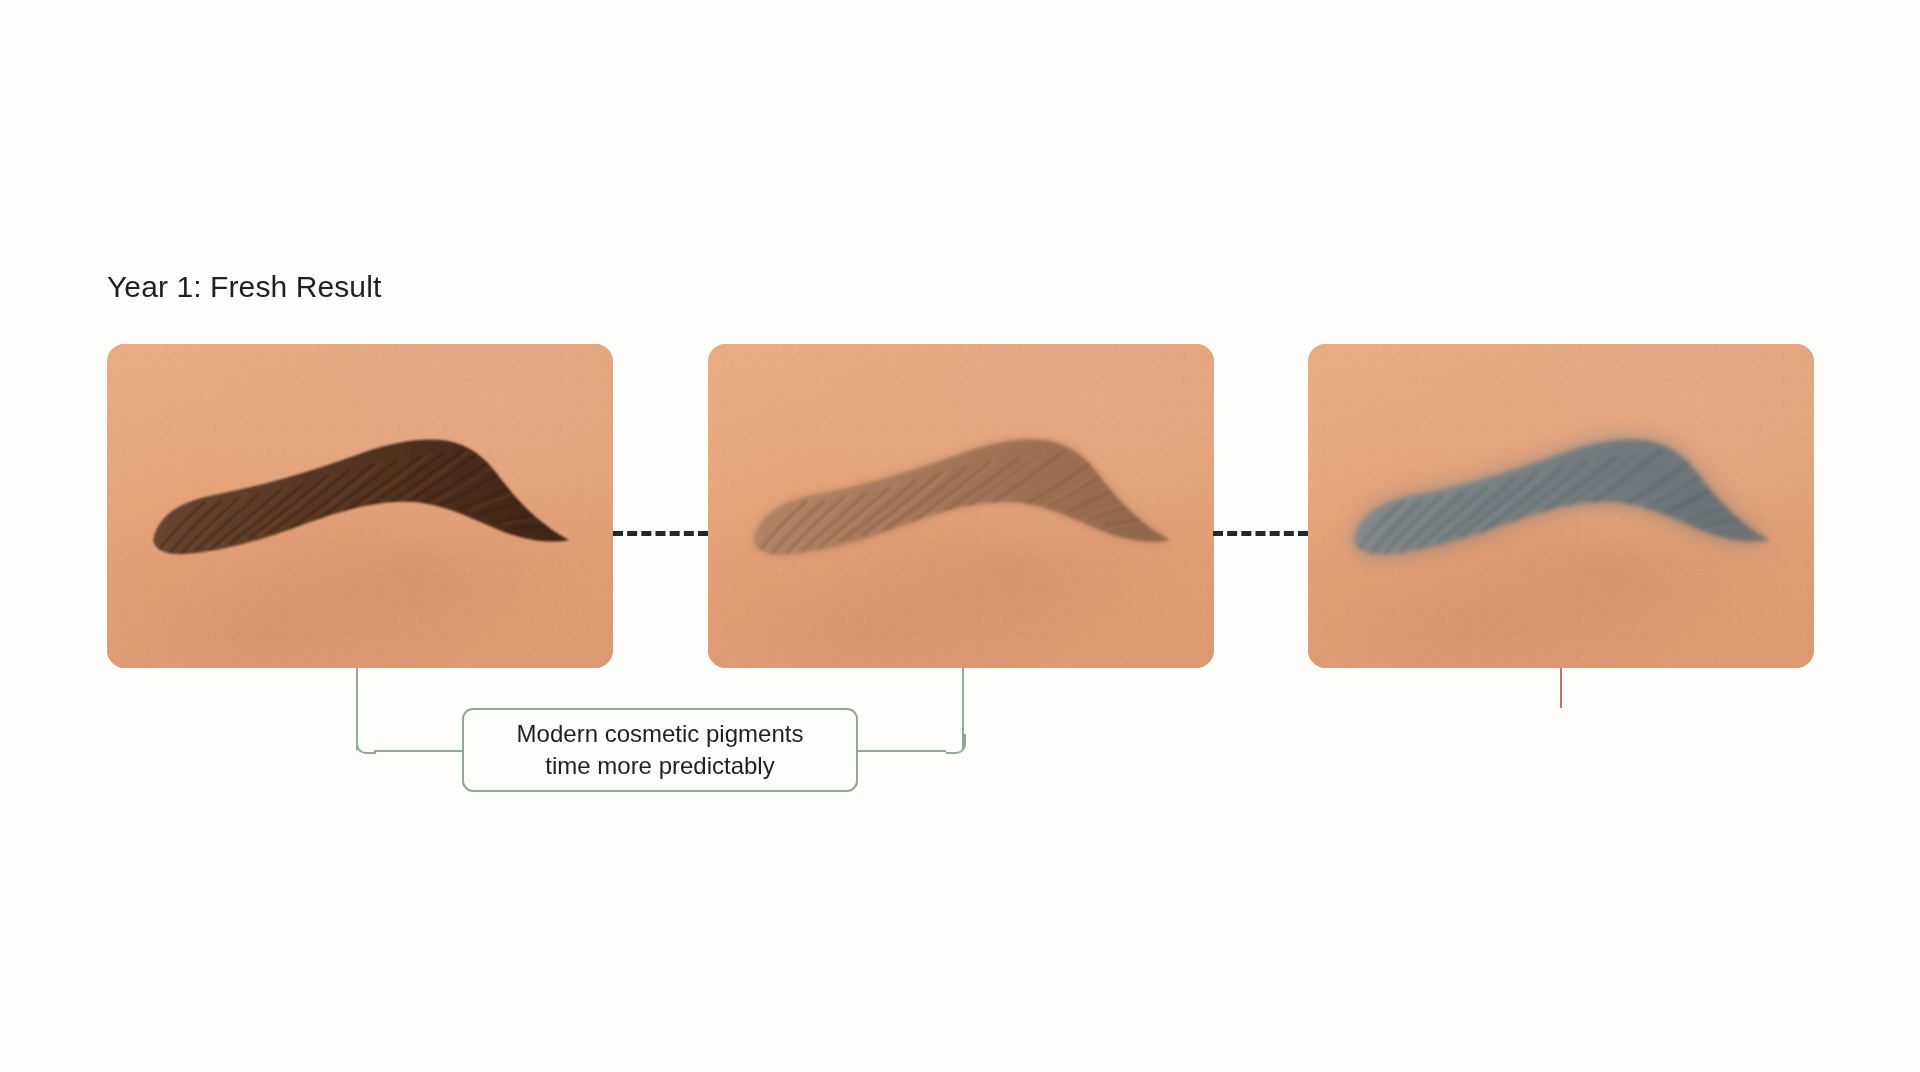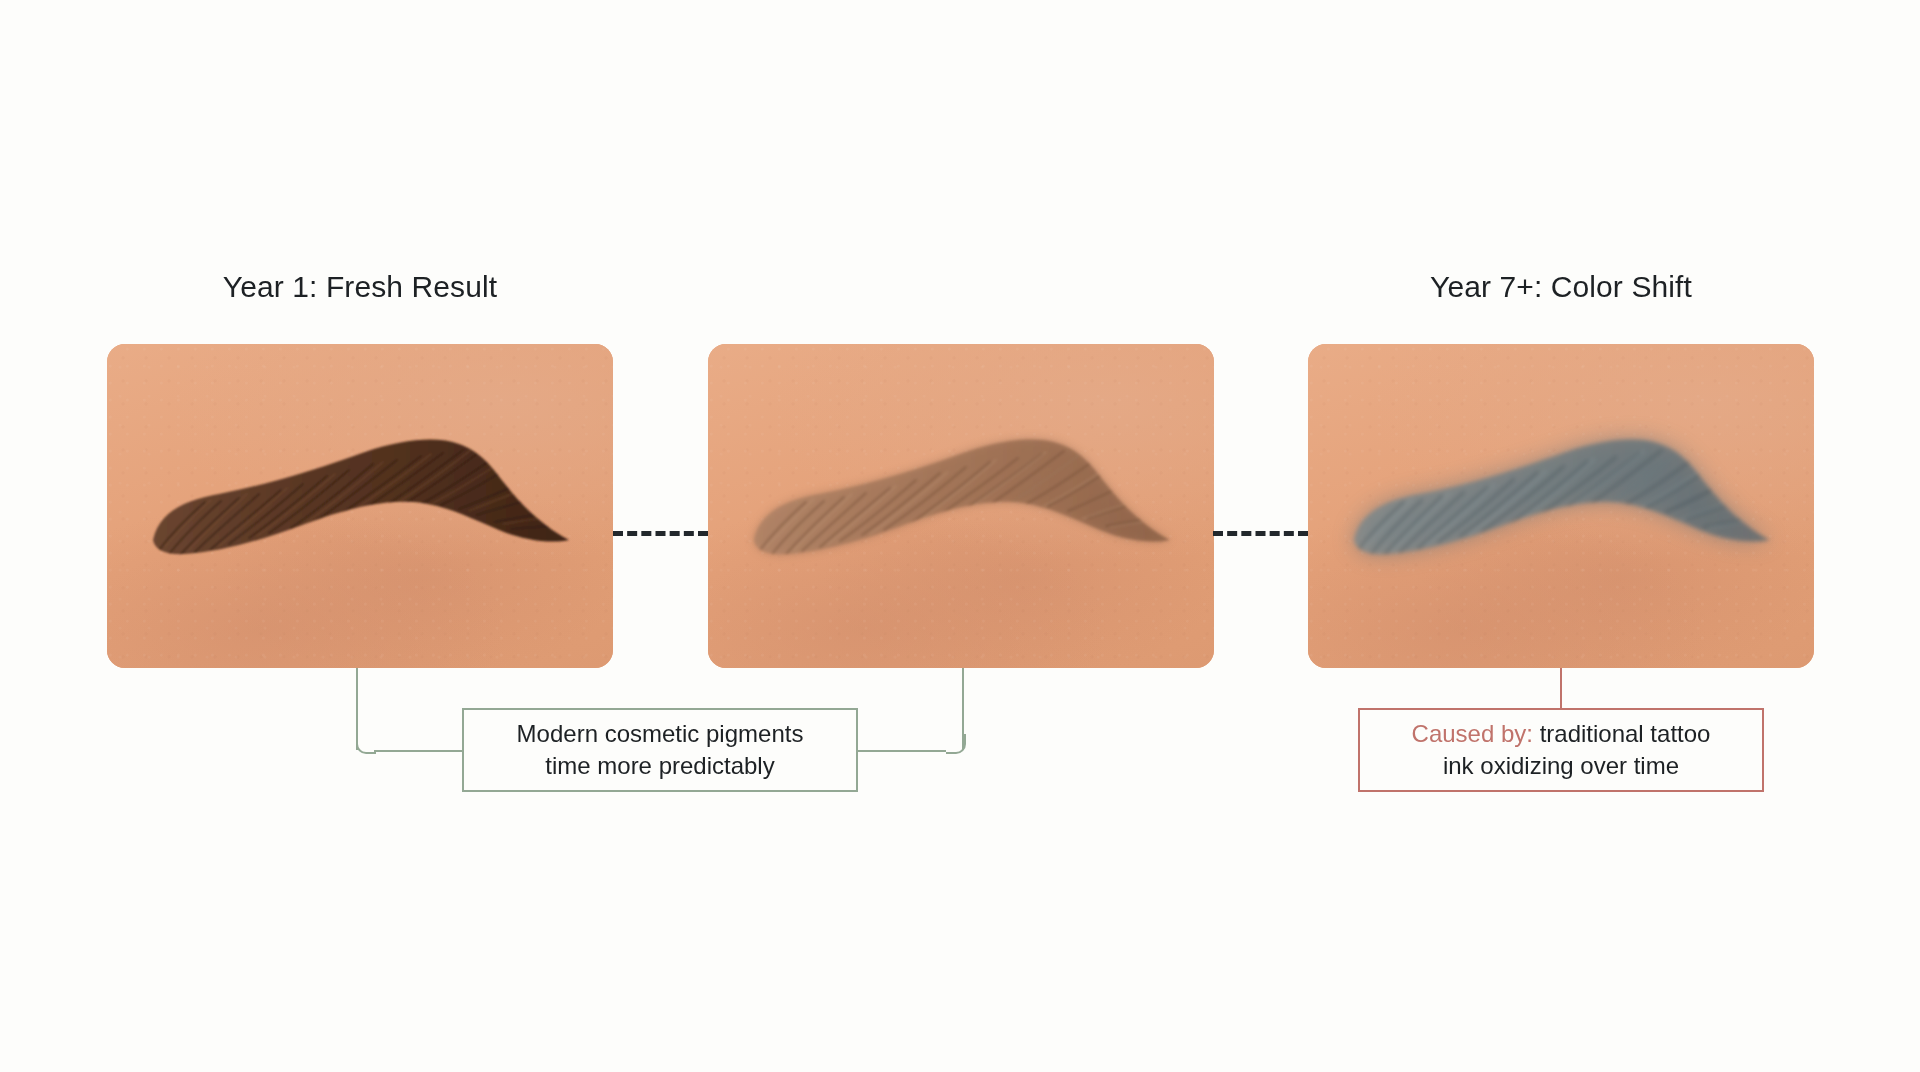--- a/index.html
+++ b/index.html
@@ -37,39 +37,39 @@
     background-size:17px 17px, 23px 23px, 29px 29px;
     opacity:.9;
   }
   .browwrap{position:absolute;inset:0;}
   .browwrap svg{position:absolute;left:0;top:0;}
 
   
   .title{
     position:absolute;
     width:506px;
-    text-align:center;
+    text-align:left;
     font-size:30px;
     color:#1d2124;
     letter-spacing:.1px;
     white-space:nowrap;
   }
 
   
   .dash{
     position:absolute;
     height:0;
     border-top:5px dashed #22282c;
   }
 
   
   .callout{
     position:absolute;
     box-sizing:border-box;
-    border-radius:0;
+    border-radius:11px;
     background:#fdfdfb;
     display:flex;
     align-items:center;
     justify-content:center;
     text-align:center;
     line-height:1.32;
     font-size:24px;
     color:#1d2124;
     padding:10px 16px;
   }
@@ -81,21 +81,20 @@
   .ln{position:absolute;background:#93a894;}
   .ln.red{background:#c0736b;}
   .corner{position:absolute;border-color:#93a894;border-style:solid;}
 </style>
 </head>
 <body>
 
 <div id="stage">
 
   <div class="title" style="left:107px;top:270px">Year 1: Fresh Result</div>
-  <div class="title" style="left:1308px;top:270px">Year 7+: Color Shift</div>
 
   <div class="panel" style="left:107px;top:344px">
     <div class="skin"></div>
     <div class="browwrap">
       <svg width="506" height="324" viewBox="0 0 506 324">
         <defs>
           <linearGradient id="g1" x1="0" y1="0" x2="1" y2="0">
             <stop offset="0" stop-color="#6a4530"></stop>
             <stop offset="0.35" stop-color="#5a3724"></stop>
             <stop offset="0.68" stop-color="#4e2e1c"></stop>
@@ -322,21 +321,14 @@
 
   <div class="callout green" style="left:462px;top:708px;width:396px;height:84px">
     <div>
       <span>Modern cosmetic pigments</span><br>
       <span>time more predictably</span>
     </div>
   </div>
 
   <div class="ln red" style="left:1560px;top:668px;width:2px;height:40px"></div>
 
-  <div class="callout red" style="left:1358px;top:708px;width:406px;height:84px">
-    <div>
-      <span class="lead">Caused by:</span>
-      <span>traditional tattoo</span><br>
-      <span>ink oxidizing over time</span>
-    </div>
-  </div>
 
 </div>
 
 </body></html>

